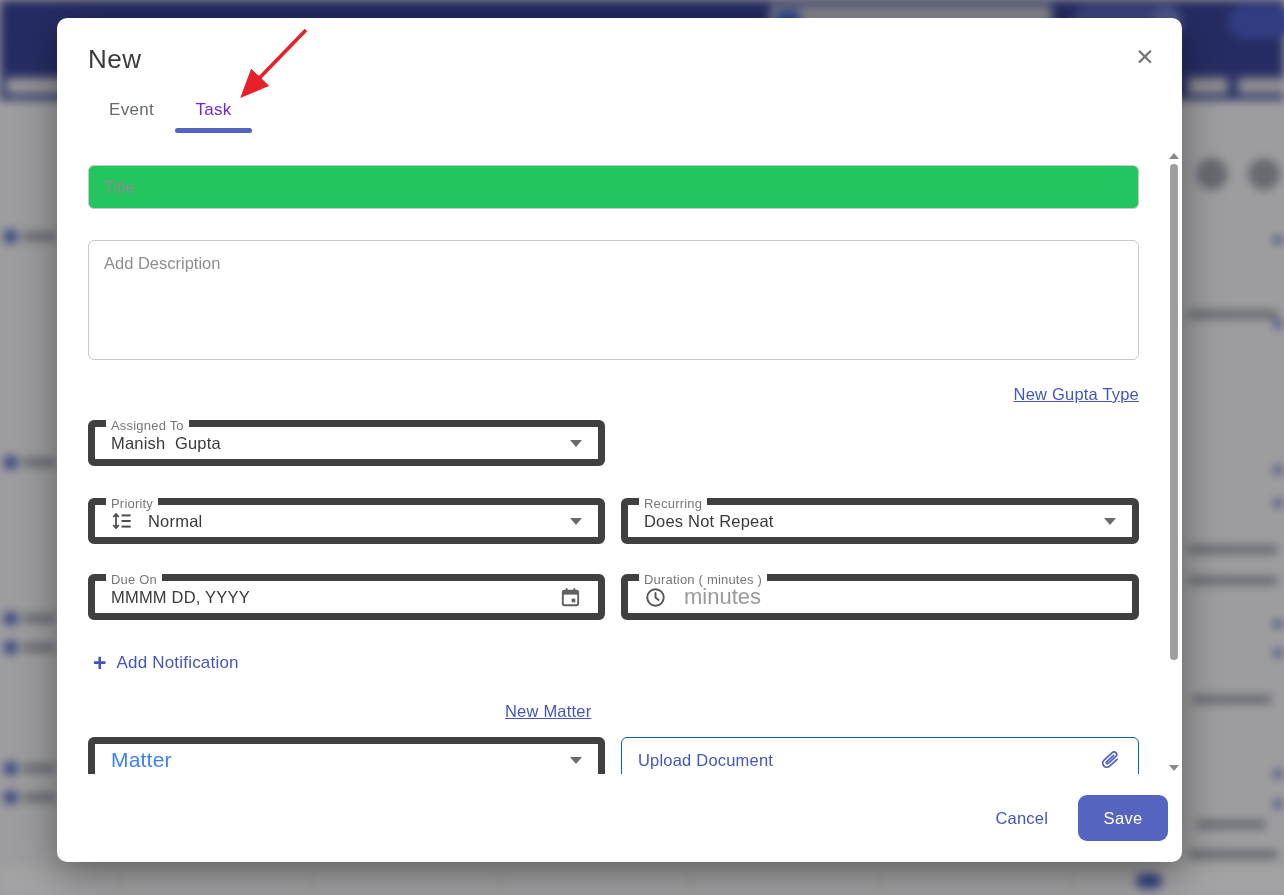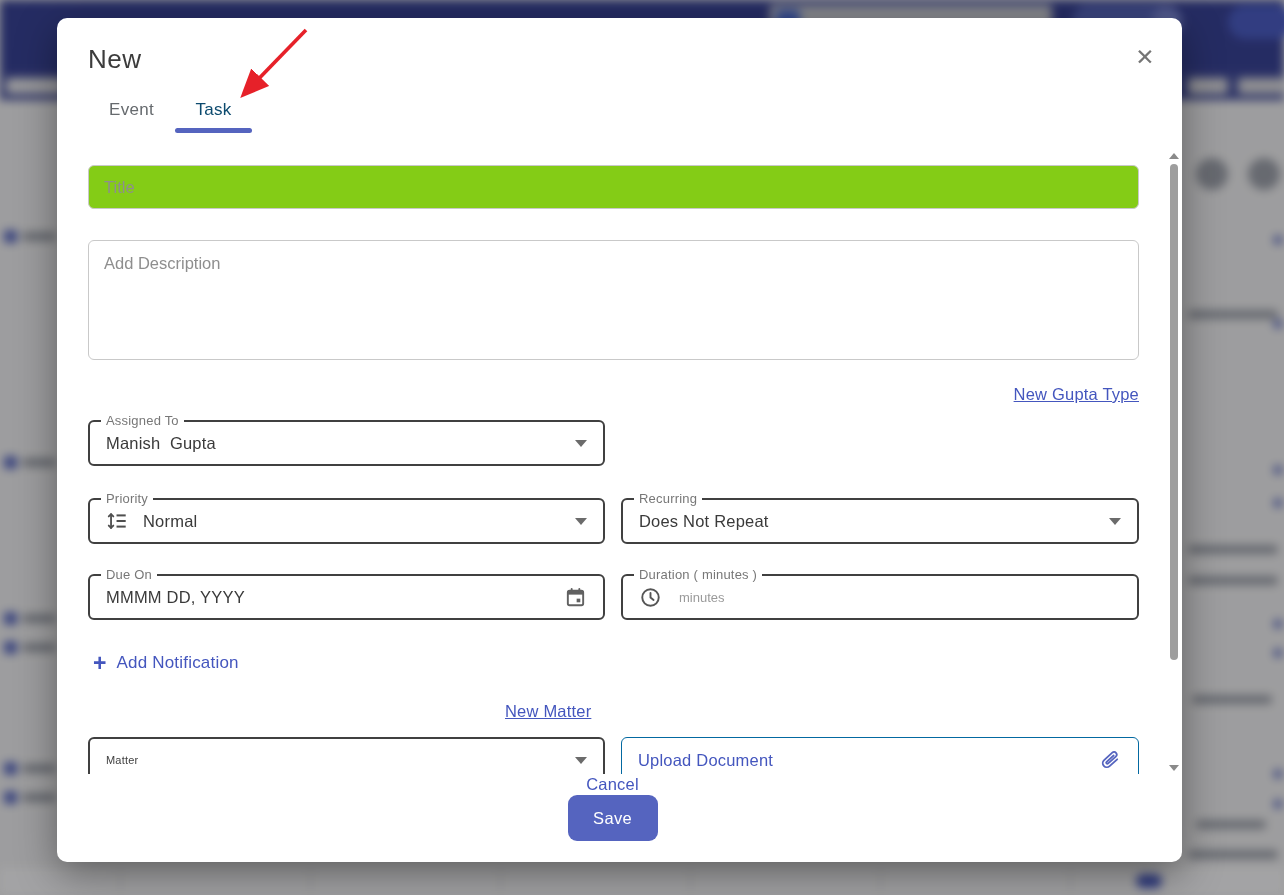--- a/index.html
+++ b/index.html
@@ -34,75 +34,75 @@
     position:absolute; left:57px; top:18px; width:1125px; height:844px;
     background:#fff; border-radius:10px; box-shadow:0 12px 40px rgba(0,0,0,.4);
   }
   .modal-title { position:absolute; left:31px; top:26px; font-size:26px; font-weight:500; color:#3c3c3c; letter-spacing:.5px; }
   .close-btn { position:absolute; right:22px; top:24px; width:30px; height:30px; font-size:23px; color:#757575;
     display:flex; align-items:center; justify-content:center; cursor:pointer; background:none; border:none; }
 
   .tabs { position:absolute; left:31px; top:74px; display:flex; }
   .tab { height:36px; display:flex; align-items:center; justify-content:center; font-size:17px; letter-spacing:.3px; cursor:pointer; }
   .tab-event { width:87px; color:#666a6e; }
-  .tab-task { width:77px; color:#0c4a6e; }
+  .tab-task { width:77px; color:#6d28d9; }
   .tab-indicator { position:absolute; left:118px; top:110px; width:77px; height:5px; border-radius:3px; background:#5564bf; }
 
   .scroll-area { position:absolute; left:0; top:132px; width:1105px; height:624px; overflow:hidden; padding-left:31px; }
 
   .text-input {
     width:1051px; height:44px; border:1px solid #c9c9c9; border-radius:6px; padding:0 15px;
     font-size:16.5px; color:#3a3a3a; outline:none; font-family:"Liberation Sans", sans-serif;
-    display:block; background:#84cc16; margin-top:15px;
+    display:block; background:#22c55e; margin-top:15px;
   }
   .text-area {
     width:1051px; height:120px; border:1px solid #c9c9c9; border-radius:6px; padding:13px 15px;
     font-size:16.5px; color:#3a3a3a; outline:none; resize:none; font-family:"Liberation Sans", sans-serif;
     display:block; background:#fff; margin-top:31px;
   }
   .text-input::placeholder, .text-area::placeholder { color:#8e8e8e; }
 
   .link-row-right { margin-top:25px; height:20px; width:1051px; display:flex; justify-content:flex-end; }
   .link { color:#4456be; font-size:16.5px; text-decoration:underline; cursor:pointer; letter-spacing:.2px; }
 
   .grid-row { display:flex; gap:16px; width:1051px; }
   .mt-row1 { margin-top:15px; } .mt-row2 { margin-top:32px; } .mt-row3 { margin-top:30px; } .mt-row4 { margin-top:15px; }
 
   .outlined {
-    position:relative; height:46px; border:2px solid #404040; border-radius:6px;
+    position:relative; height:46px; border:7px solid #404040; border-radius:6px;
     display:flex; align-items:center; gap:15px; padding:0 16px; background:#fff; cursor:pointer;
   }
   .col-l { width:517px; } .col-r { width:518px; }
   .flabel {
     position:absolute; top:-9px; left:11px; background:#fff; padding:0 5px;
     font-size:13px; color:#777; letter-spacing:.2px; white-space:pre;
   }
   .fvalue { font-size:16.5px; color:#3a3a3a; white-space:pre; letter-spacing:.2px; }
-  .fplaceholder { font-size:11px; color:#404040; letter-spacing:.2px; }
+  .fplaceholder { font-size:21px; color:#3b82f6; letter-spacing:.2px; }
   .caret { width:0; height:0; border-left:6px solid transparent; border-right:6px solid transparent; border-top:7px solid #6b6b6b; margin-left:auto; }
-  .dur-input { border:none; outline:none; flex:1; font-size:13px; color:#3a3a3a; font-family:"Liberation Sans", sans-serif; }
+  .dur-input { border:none; outline:none; flex:1; font-size:22px; color:#3a3a3a; font-family:"Liberation Sans", sans-serif; }
   .dur-input::placeholder { color:#9a9a9a; }
 
   .add-notif { margin-top:32px; margin-left:5px; height:22px; display:flex; align-items:center; gap:10px; cursor:pointer; width:fit-content; }
   .plus-glyph { color:#4456be; font-size:23px; font-weight:bold; line-height:20px; }
   .add-notif-label { color:#4456be; font-size:17px; letter-spacing:.2px; }
 
   .new-matter-row { margin-top:28px; height:20px; width:1051px; }
   .new-matter-row .link { margin-left:417px;text-decoration:underline; }
 
   .upload-field { border:1px solid #0369a1; cursor:pointer; }
   .upload-label { color:#4456be; font-size:16.5px; letter-spacing:.2px; }
 
   
   .sb { position:absolute; left:1111px; top:132px; width:12px; height:624px; background:#fff; }
   .sb-up { position:absolute; left:1px; top:3px; width:0; height:0; border-left:5px solid transparent; border-right:5px solid transparent; border-bottom:6px solid #8a8a8a; }
   .sb-down { position:absolute; left:1px; bottom:3px; width:0; height:0; border-left:5px solid transparent; border-right:5px solid transparent; border-top:6px solid #8a8a8a; }
   .sb-thumb { position:absolute; left:2px; top:14px; width:8px; height:496px; background:#9e9e9e; border-radius:4px; cursor:pointer; }
 
-  .footer { position:absolute; left:0; bottom:21px; width:1125px; display:flex; justify-content:flex-end; align-items:center; padding-right:14px;flex-direction:column; }
+  .footer { position:absolute; left:0; bottom:21px; width:1125px; display:flex; justify-content:flex-end; align-items:center; gap:24px; padding-right:14px; }
   .cancel-btn { color:#4456be; font-size:16.5px; background:none; border:none; cursor:pointer; font-family:"Liberation Sans", sans-serif; letter-spacing:.2px; }
   .save-btn { width:90px; height:46px; border-radius:9px; background:#5564bf; color:#fff; font-size:16.5px; border:none; cursor:pointer;
     display:flex; align-items:center; justify-content:center; font-family:"Liberation Sans", sans-serif; letter-spacing:.3px; }
 
   .red-arrow { position:absolute; left:228px; top:22px; pointer-events:none; }
   .icon-svg { flex:none; display:block; }
 </style>
 </head>
 <body>
 

